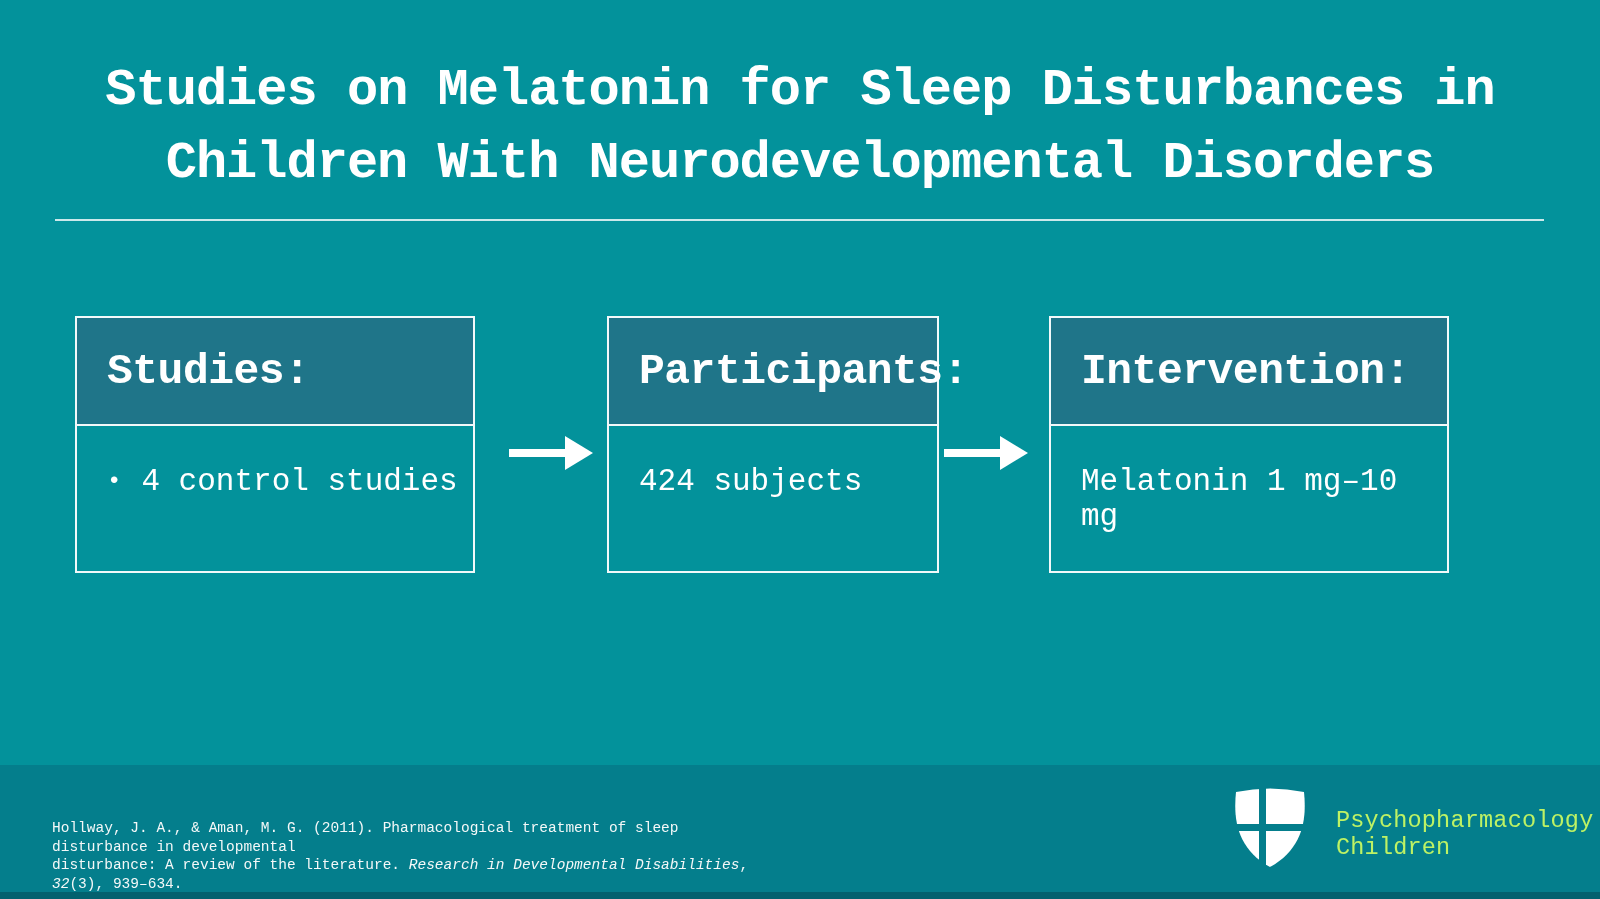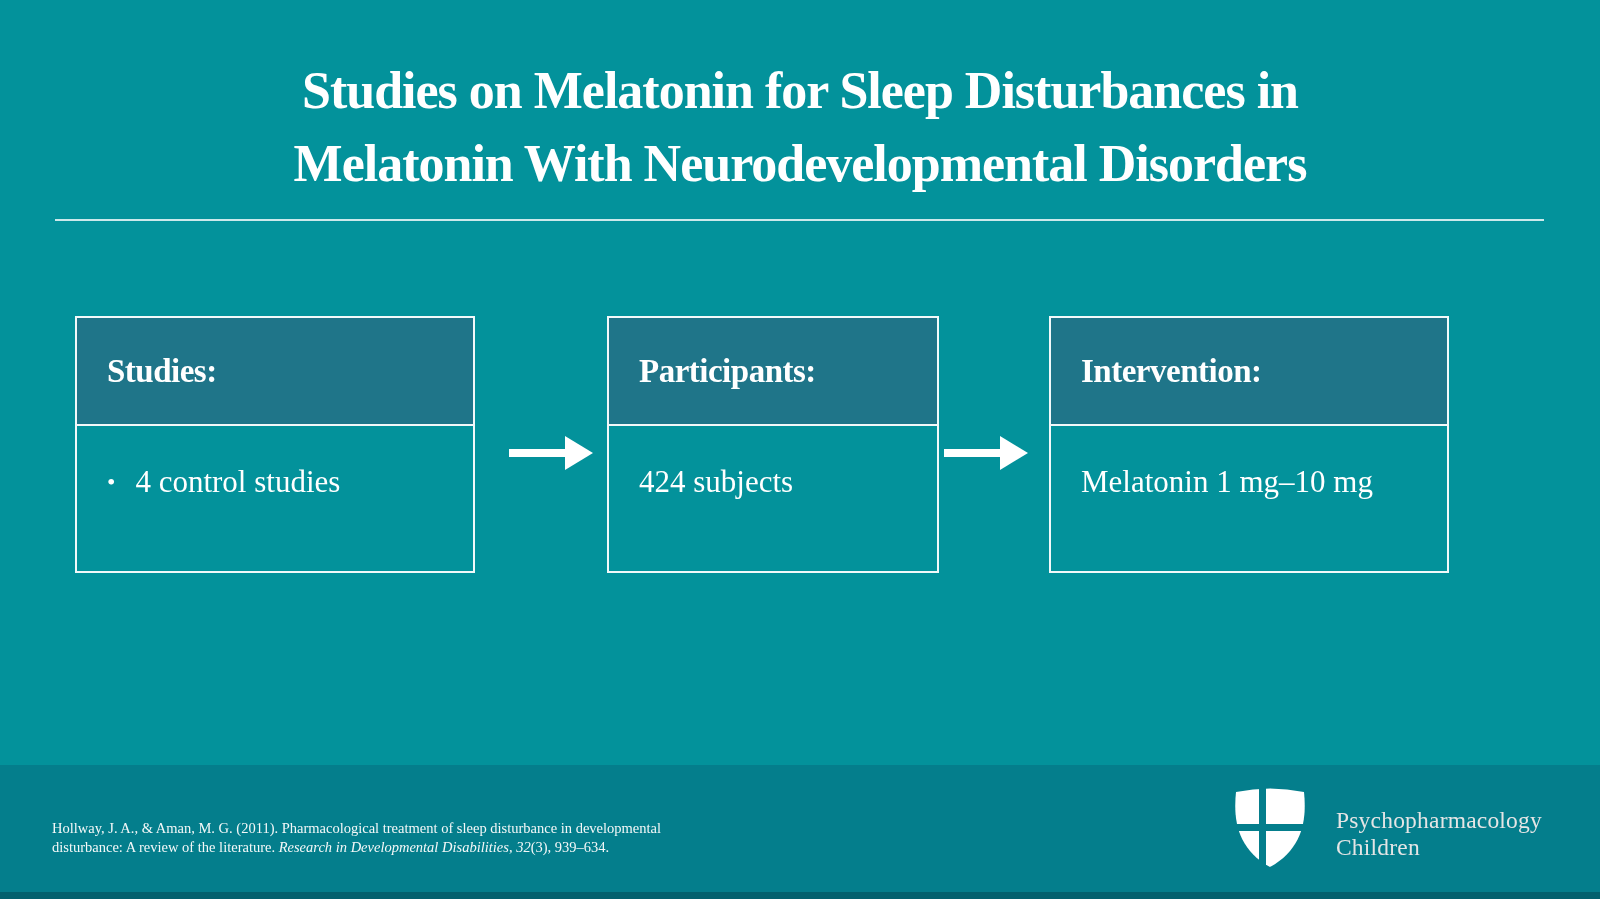--- a/index.html
+++ b/index.html
@@ -1,21 +1,21 @@
 <!DOCTYPE html>
 <html><head>
 <meta charset="utf-8">
 <style>
   html,body{margin:0;padding:0;background:#222;}
   .slide{
     position:relative;
     width:1600px;height:899px;
     background:#03929B;
     overflow:hidden;
-    font-family:Liberation Serif, serif;
+    font-family:Liberation Mono, monospace;
     color:#ffffff;
   }
   
   .title{
     position:absolute;top:54px;left:0;width:100%;
     text-align:center;
     font-weight:700;
     font-size:52px;
     line-height:73px;
     letter-spacing:-1px;
@@ -36,21 +36,21 @@
   .box-2{left:607px;width:332px;}
   .box-3{left:1049px;width:400px;}
   .box-header{
     height:108px;
     background:#1F7589;
     border-bottom:2px solid rgba(255,255,255,0.95);
     display:flex;align-items:center;
     padding-left:30px;
     box-sizing:border-box;
     font-weight:700;
-    font-size:33px;
+    font-size:43px;
     letter-spacing:-0.5px;
   }
   .box-body{
     display:flex;align-items:center;
     padding-left:30px;
     padding-top:38px;
     font-size:31px;
     font-weight:400;
   }
   .box-body .bullet{
@@ -85,31 +85,31 @@
     display:flex;align-items:flex-start;
   }
   .logo-shield{width:80px;height:86px;display:block;}
   .logo-text{
     margin-left:26px;
     margin-top:24px;
     font-size:23.5px;
     line-height:27px;
     font-weight:400;
     letter-spacing:0.2px;
-    color:#e5e5e5;
+    color:#bef264;
   }
 </style>
 </head>
 <body>
 
 <div class="slide">
 
   <div class="title">
     <div>Studies on Melatonin for Sleep Disturbances in</div>
-    <div>Melatonin With Neurodevelopmental Disorders</div>
+    <div>Children With Neurodevelopmental Disorders</div>
   </div>
   <div class="title-divider"></div>
 
   <div class="flow-box box-1">
     <div class="box-header">
       <span>Studies:</span>
     </div>
     <div class="box-body">
       <span class="bullet">•</span>
         <span>4 control studies</span>

